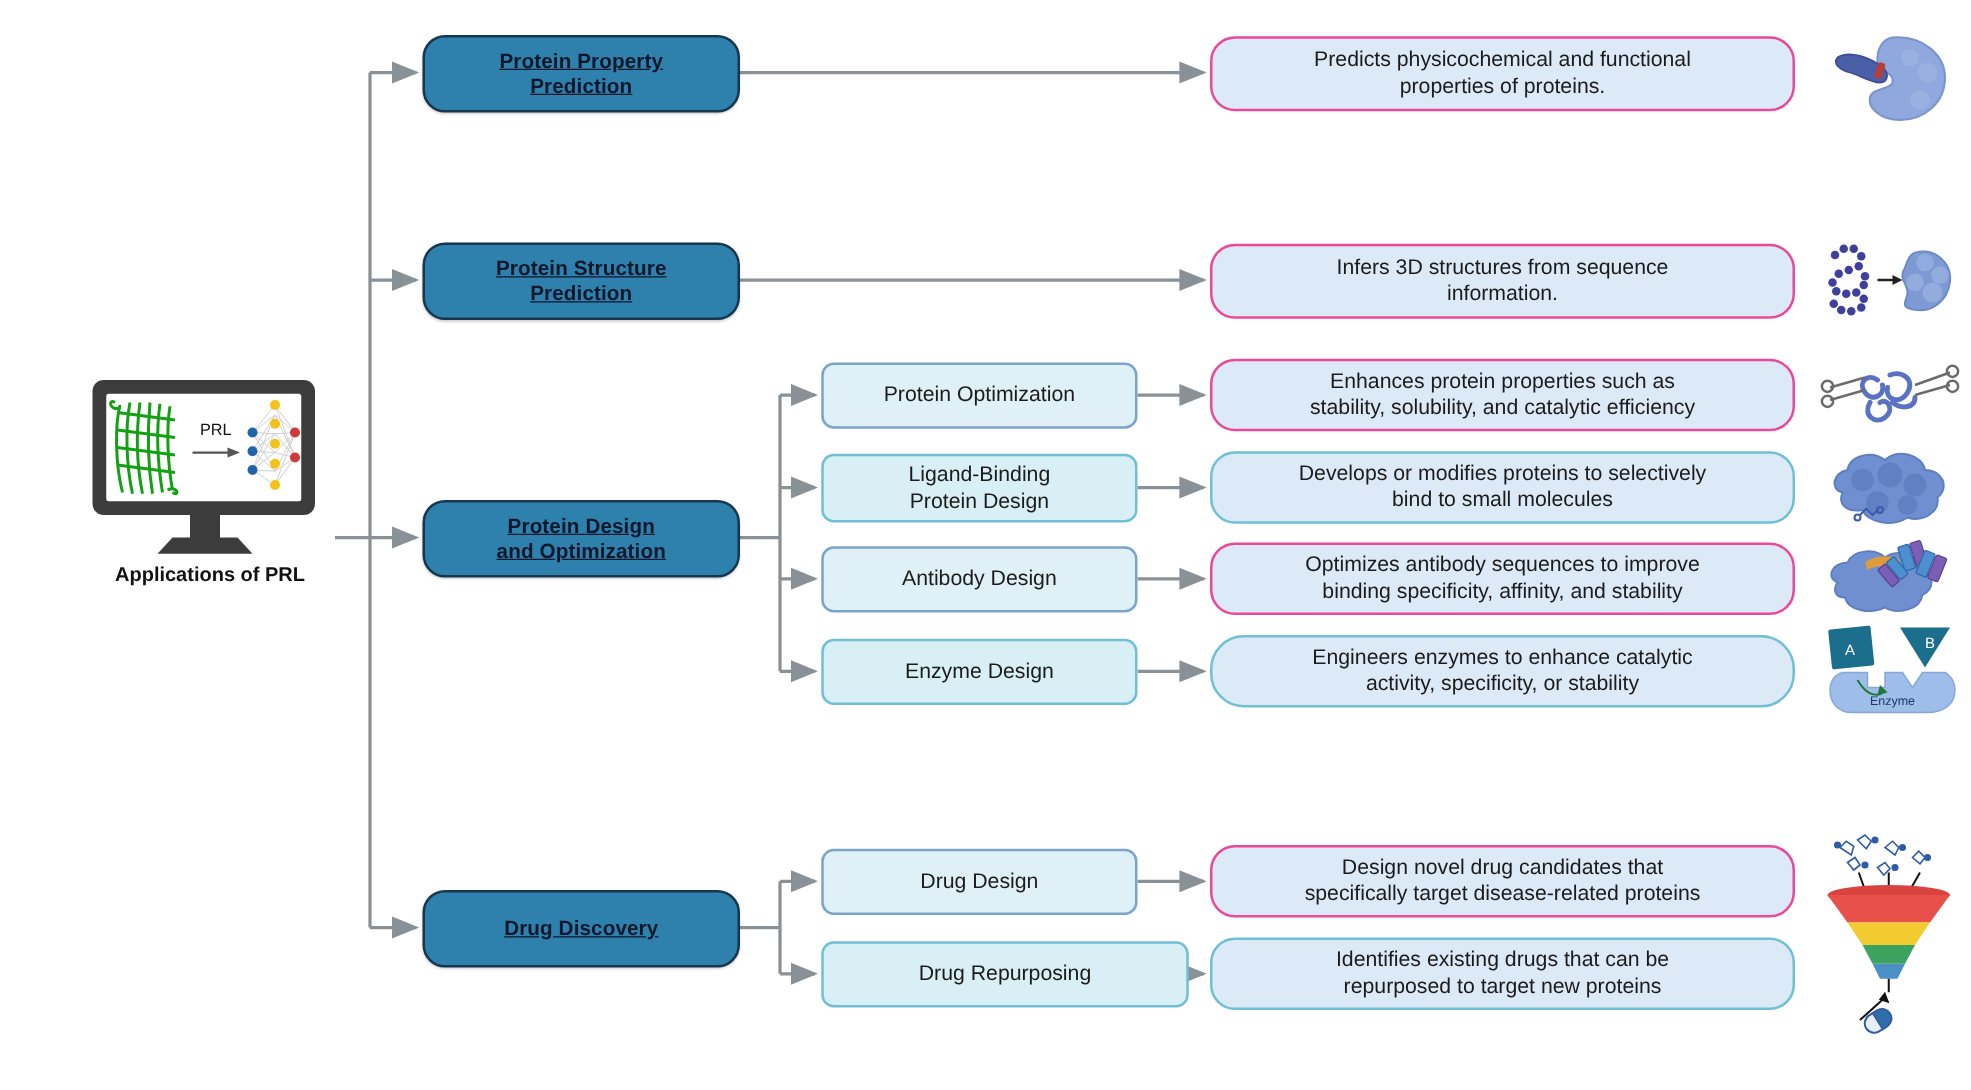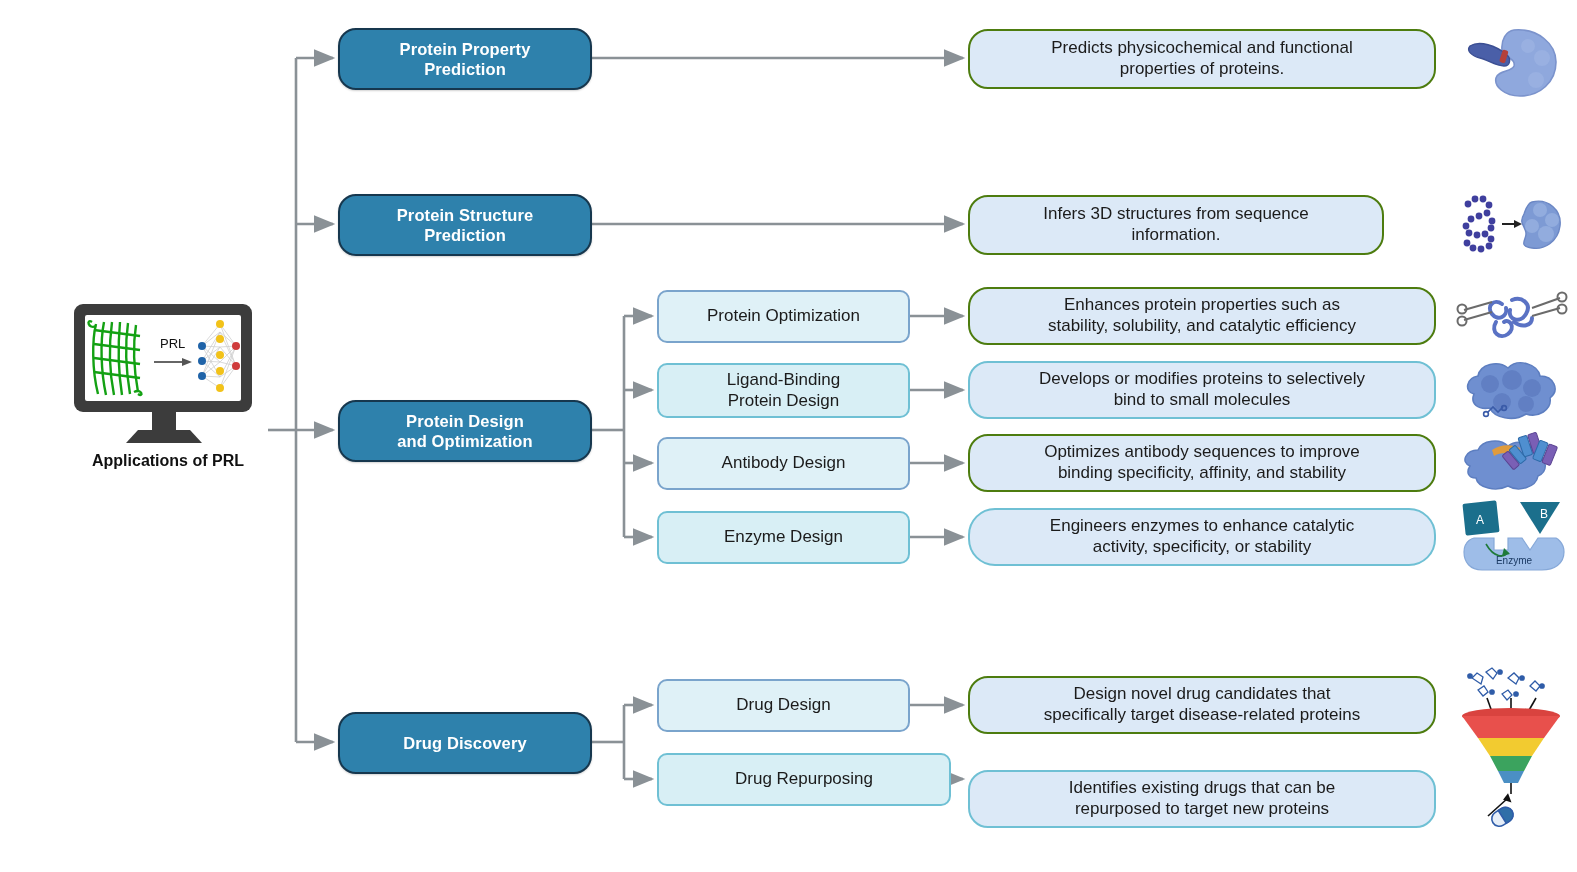--- a/index.html
+++ b/index.html
@@ -5,25 +5,25 @@
   html,body{margin:0;padding:0;background:#ffffff;}
   body{font-family:"Liberation Sans","DejaVu Sans",sans-serif;}
   #stage{position:relative;width:1577px;height:872px;background:#fff;overflow:hidden;}
   svg.links{position:absolute;left:0;top:0;width:1577px;height:872px;pointer-events:none;}
 
   .node{position:absolute;box-sizing:border-box;display:flex;align-items:center;
         justify-content:center;text-align:center;line-height:1.22;}
 
   
   .cat{background:#2E81AC;border:2.5px solid #16374e;border-radius:18px;
-       color:#ffffff;font-weight:bold;font-size:16.5px;letter-spacing:.1px;
-       box-shadow:0 1px 2px rgba(0,0,0,.18);}
+       color:#0f172a;font-weight:bold;font-size:16.5px;letter-spacing:.1px;
+       box-shadow:0 1px 2px rgba(0,0,0,.18);text-decoration:underline;}
 
   
-  .desc{background:#DCE9F7;border:2px solid #4d7c0f;border-radius:20px;
+  .desc{background:#DCE9F7;border:2px solid #ec4899;border-radius:20px;
         color:#1b1b1b;font-size:17px;}
 
   
   .sub{background:#DFF1F7;border:2px solid #7aa4cc;border-radius:10px;
        color:#1b1b1b;font-size:17px;}
   .sub.cyan{background:#D8EFF5;border-color:#6fc0d4;}
   .desc.cyan{background:#DCE9F7;border-color:#6fc0d4;}
 
   .rootlabel{position:absolute;font-weight:bold;font-size:16px;color:#111;
              text-align:center;width:260px;}
@@ -190,21 +190,21 @@
 
   <div class="node sub cyan" style="left:657px;top:753px;width:294px;height:53px;">
     <span>Drug Repurposing</span>
   </div>
 
   <div class="node desc" style="left:968px;top:29px;width:468px;height:60px;flex-direction:column;">
     <span>Predicts physicochemical and functional</span>
     <span>properties of proteins.</span>
   </div>
 
-  <div class="node desc" style="left:968px;top:195px;width:416px;height:60px;flex-direction:column;">
+  <div class="node desc" style="left:968px;top:195px;width:468px;height:60px;flex-direction:column;">
     <span>Infers 3D structures from sequence</span>
     <span>information.</span>
   </div>
 
   <div class="node desc" style="left:968px;top:287px;width:468px;height:58px;flex-direction:column;">
     <span>Enhances protein properties such as</span>
     <span>stability, solubility, and catalytic efficiency</span>
   </div>
 
   <div class="node desc cyan" style="left:968px;top:361px;width:468px;height:58px;flex-direction:column;">
@@ -220,21 +220,21 @@
   <div class="node desc cyan" style="left:968px;top:508px;width:468px;height:58px;flex-direction:column;border-radius:27px;">
     <span>Engineers enzymes to enhance catalytic</span>
     <span>activity, specificity, or stability</span>
   </div>
 
   <div class="node desc" style="left:968px;top:676px;width:468px;height:58px;flex-direction:column;">
     <span>Design novel drug candidates that</span>
     <span>specifically target disease-related proteins</span>
   </div>
 
-  <div class="node desc cyan" style="left:968px;top:750px;width:468px;height:58px;flex-direction:column;margin-top:20px;">
+  <div class="node desc cyan" style="left:968px;top:750px;width:468px;height:58px;flex-direction:column;">
     <span>Identifies existing drugs that can be</span>
     <span>repurposed to target new proteins</span>
   </div>
 
   <svg class="icon" style="left:1456px;top:24px;width:110px;height:80px;" viewBox="0 0 110 80">
     <path d="M58,6 C82,4 100,20 100,38 C100,58 84,72 64,72 C48,72 38,62 40,54
              C42,46 56,48 58,42 C60,34 48,34 46,26 C45,16 50,7 58,6 Z" fill="#8fa8dd" stroke="#7b93cc" stroke-width="1.6"></path>
     <path d="M14,22 C24,16 40,22 50,30 C56,35 54,42 48,42 C40,42 32,36 24,34
              C16,32 10,27 14,22 Z" fill="#4a5fa8" stroke="#3c4f93" stroke-width="1.4"></path>
     <rect x="45" y="26" width="6" height="13" rx="2" fill="#b5403a" transform="rotate(18 48 32)"></rect>

